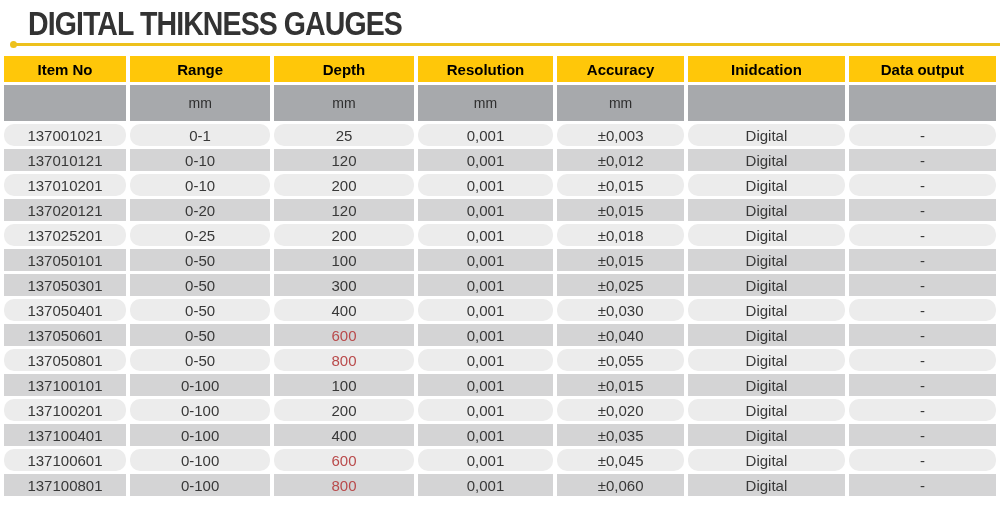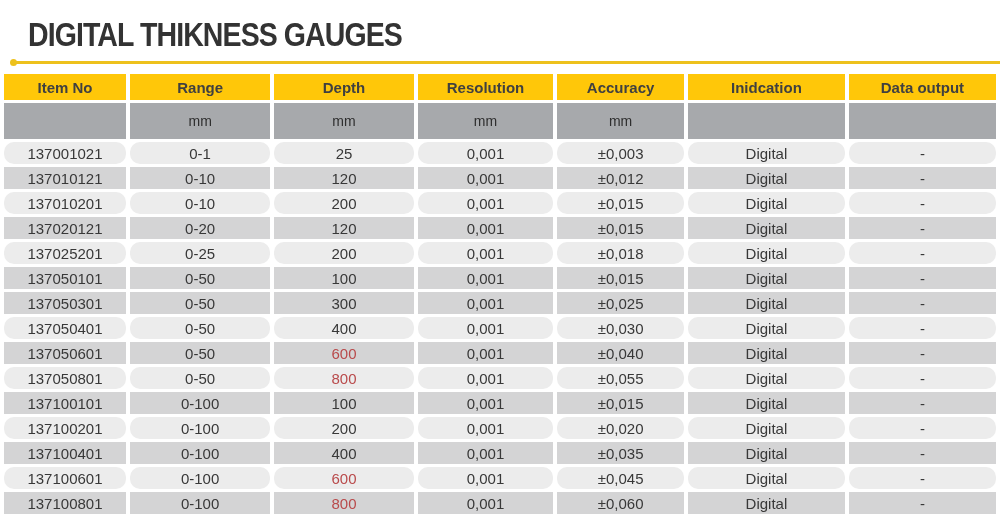--- a/index.html
+++ b/index.html
@@ -8,21 +8,21 @@
     --units-gray:#A7A9AC;
     --row-light:#ECECEC;
     --row-dark:#D4D4D5;
     --red:#B94A4B;
     --text:#383838;
   }
   *{box-sizing:border-box;margin:0;padding:0;}
   html,body{width:1000px;height:515px;background:#fff;overflow:hidden;}
   body{font-family:"Liberation Sans","DejaVu Sans",sans-serif;color:var(--text);}
 
-  .title-wrap{padding:16px 0 0 28px;height:60px;}
+  .title-wrap{padding:5px 0 0 28px;height:42px;}
   .page-title{
     font-size:31px;
     font-weight:700;
     letter-spacing:-1px;
     color:#333;
     white-space:nowrap;
     display:inline-block;
     transform:scale(0.92,1.08);
     transform-origin:left top;
   }
@@ -49,21 +49,21 @@
     margin-top:7px;
   }
   th,td{
     text-align:center;
     vertical-align:middle;
     overflow:hidden;
     white-space:nowrap;
   }
   thead th{
     background:var(--yellow);
-    color:#404040;
+    color:#000000;
     font-size:15px;
     font-weight:700;
     height:26px;
   }
   tr.units td{
     background:var(--units-gray);
     color:#2e2e2e;
     font-size:14px;
     height:36px;
   }

